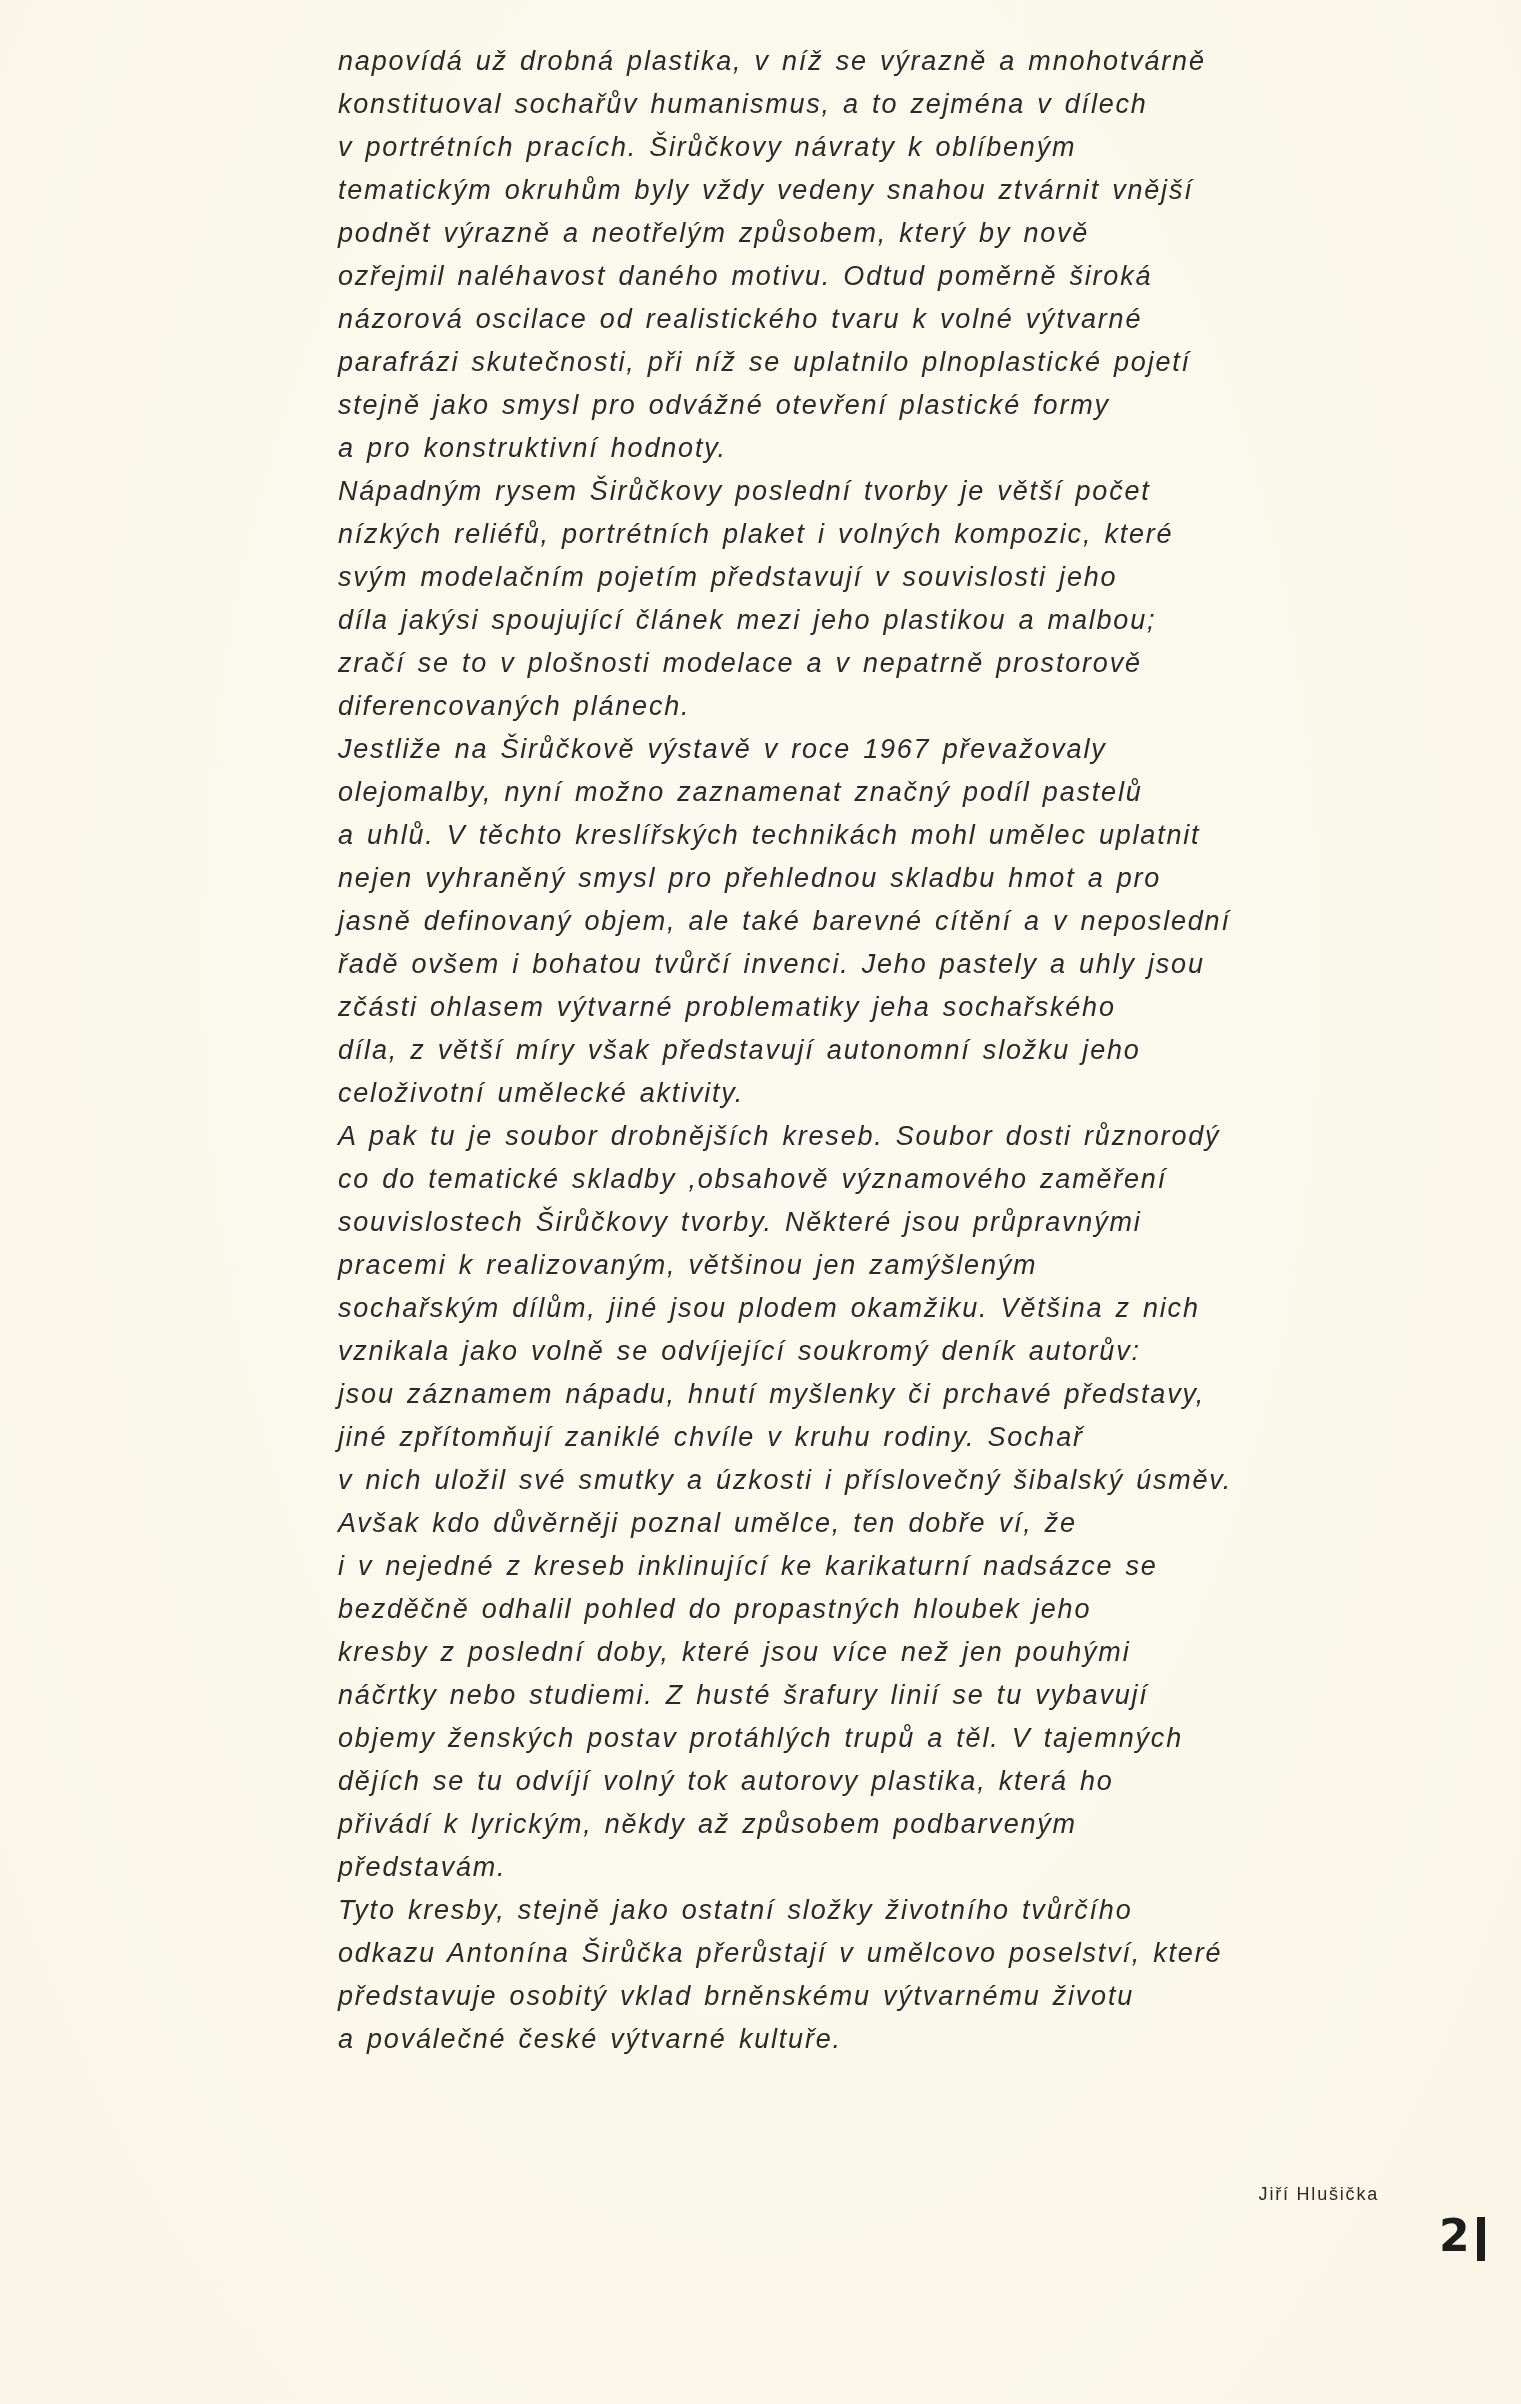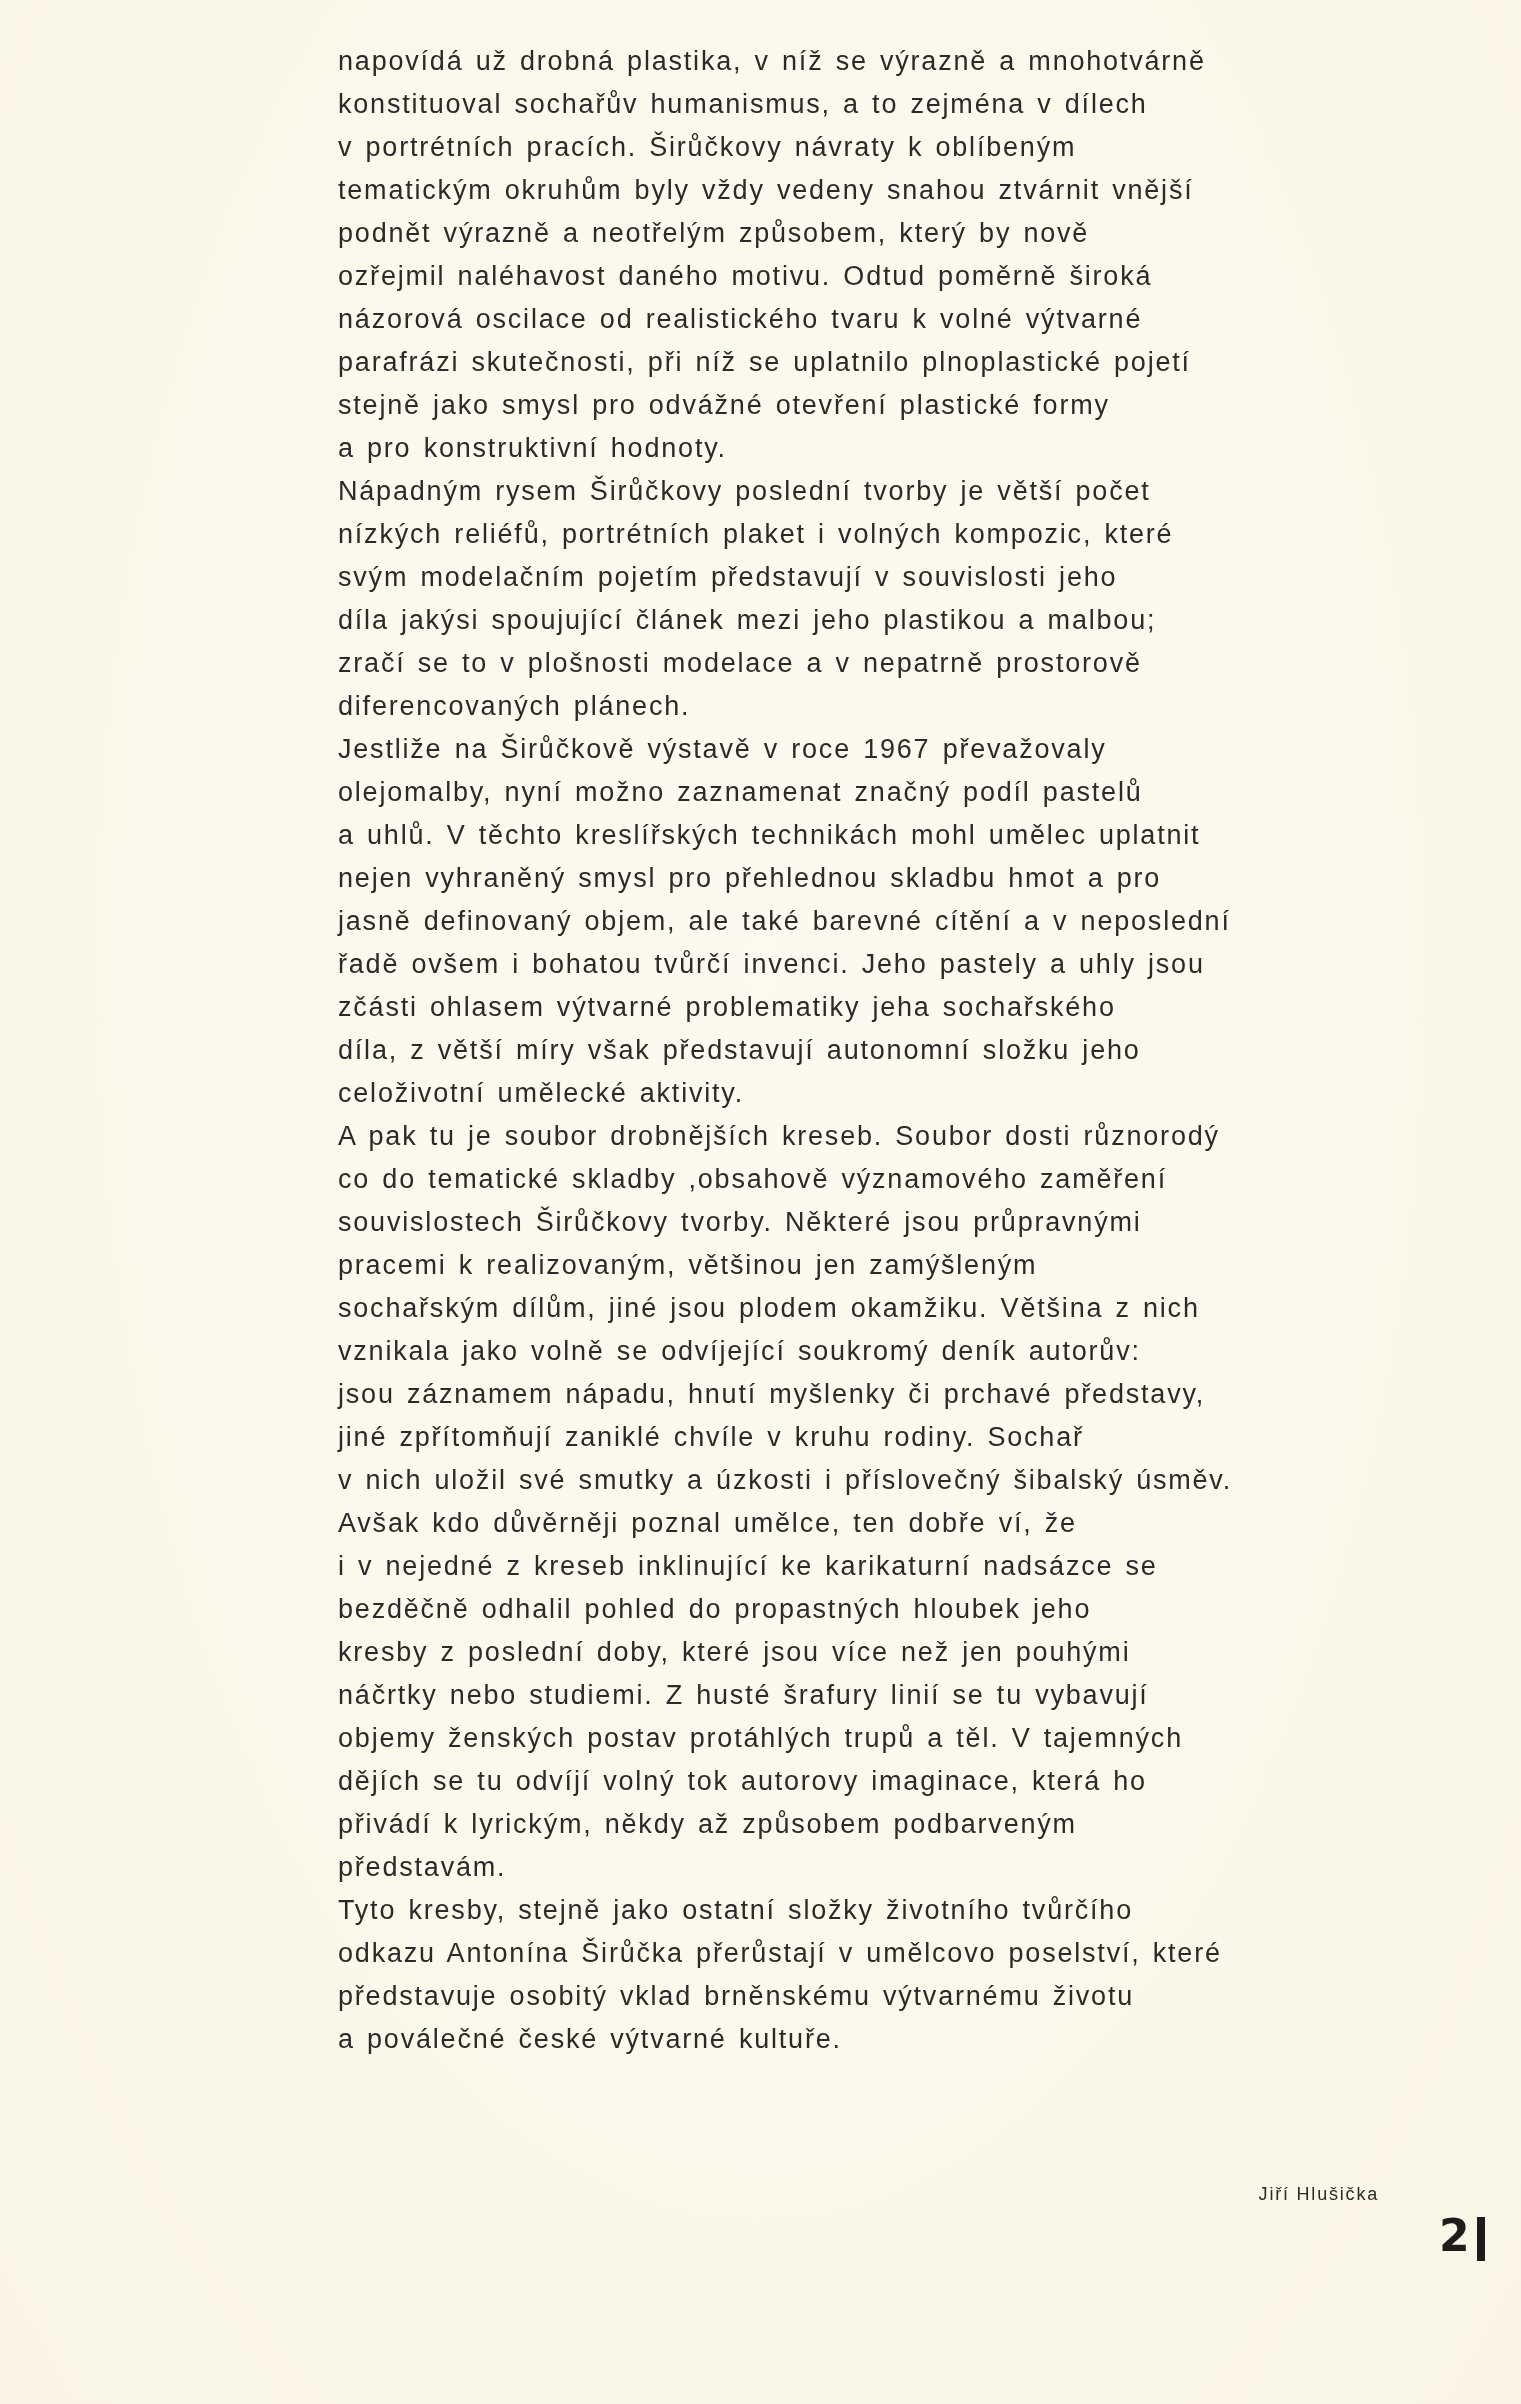--- a/index.html
+++ b/index.html
@@ -4,21 +4,21 @@
 <style>
   html, body { margin:0; padding:0; }
   body {
     width:1522px; height:2404px; position:relative; overflow:hidden;
     background:#fbf8ec;
     font-family:"Liberation Sans", sans-serif;
     color:#2b2a28;
   }
   .page { position:absolute; left:0; top:0; width:1522px; height:2404px;
     background: radial-gradient(ellipse at 50% 40%, #fcfaf0 0%, #f9f6e8 100%); }
-  .body-text { position:absolute; left:338px; top:40px; width:1103px; }
+  .body-text { position:absolute; left:338px; top:40px; width:1103px;font-style:italic; }
   .line {
     display:block; height:43px; line-height:43px;
     font-size:27px; letter-spacing:1.8px; word-spacing:2.9px;
     white-space:nowrap;
   }
   .signature {
     position:absolute; right:143px; top:2173px;
     font-size:18px; letter-spacing:1.8px; line-height:43px; white-space:nowrap;
   }
   .page-number {
@@ -72,21 +72,21 @@
       <span class="line">vznikala jako volně se odvíjející soukromý deník autorův:</span>
       <span class="line">jsou záznamem nápadu, hnutí myšlenky či prchavé představy,</span>
       <span class="line">jiné zpřítomňují zaniklé chvíle v kruhu rodiny. Sochař</span>
       <span class="line">v nich uložil své smutky a úzkosti i příslovečný šibalský úsměv.</span>
       <span class="line">Avšak kdo důvěrněji poznal umělce, ten dobře ví, že</span>
       <span class="line">i v nejedné z kreseb inklinující ke karikaturní nadsázce se</span>
       <span class="line">bezděčně odhalil pohled do propastných hloubek jeho</span>
       <span class="line">kresby z poslední doby, které jsou více než jen pouhými</span>
       <span class="line">náčrtky nebo studiemi. Z husté šrafury linií se tu vybavují</span>
       <span class="line">objemy ženských postav protáhlých trupů a těl. V tajemných</span>
-      <span class="line">dějích se tu odvíjí volný tok autorovy imaginace, která ho</span>
+      <span class="line">dějích se tu odvíjí volný tok autorovy plastika, která ho</span>
       <span class="line">přivádí k lyrickým, někdy až způsobem podbarveným</span>
       <span class="line">představám.</span>
       <span class="line">Tyto kresby, stejně jako ostatní složky životního tvůrčího</span>
       <span class="line">odkazu Antonína Širůčka přerůstají v umělcovo poselství, které</span>
       <span class="line">představuje osobitý vklad brněnskému výtvarnému životu</span>
       <span class="line">a poválečné české výtvarné kultuře.</span>
     </div>
   <div class="signature">Jiří Hlušička</div>
   <div class="page-number">
     <span class="digit">2</span>

